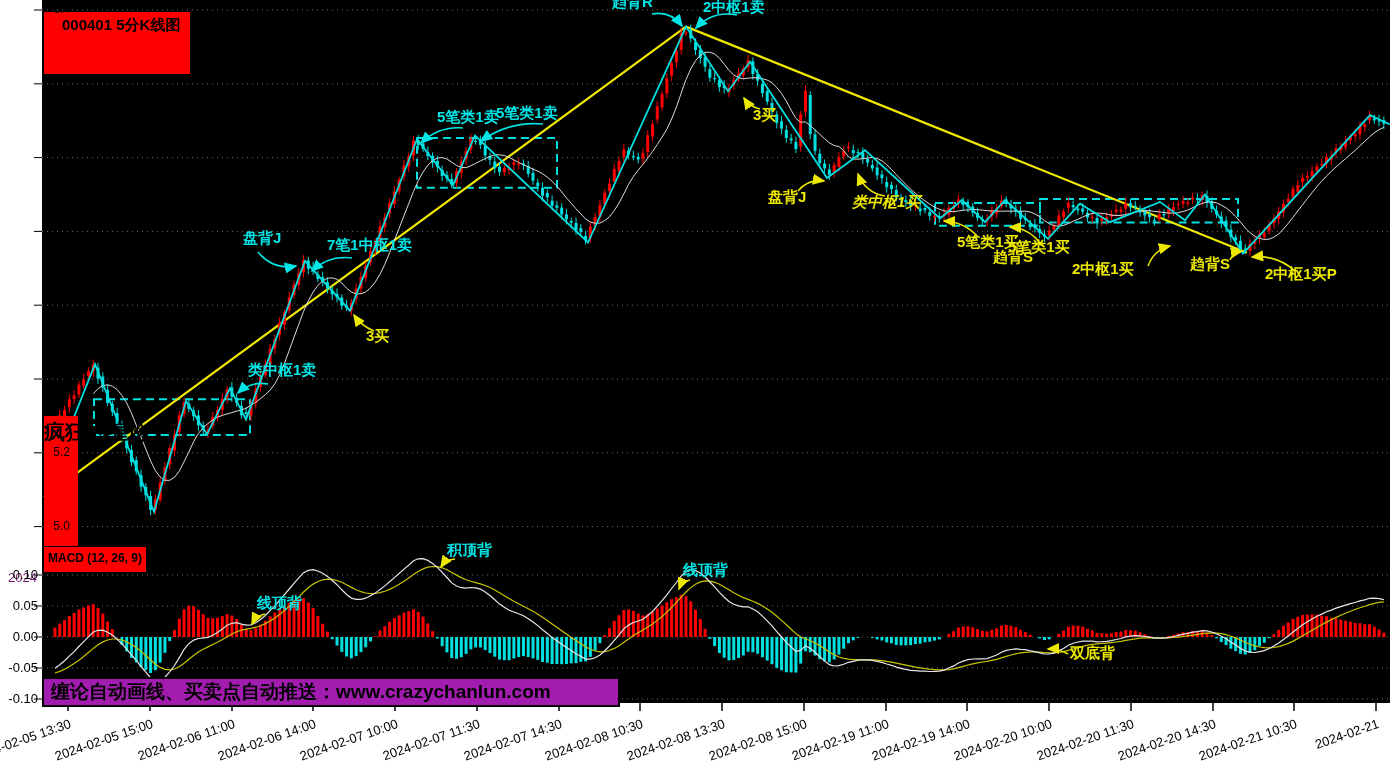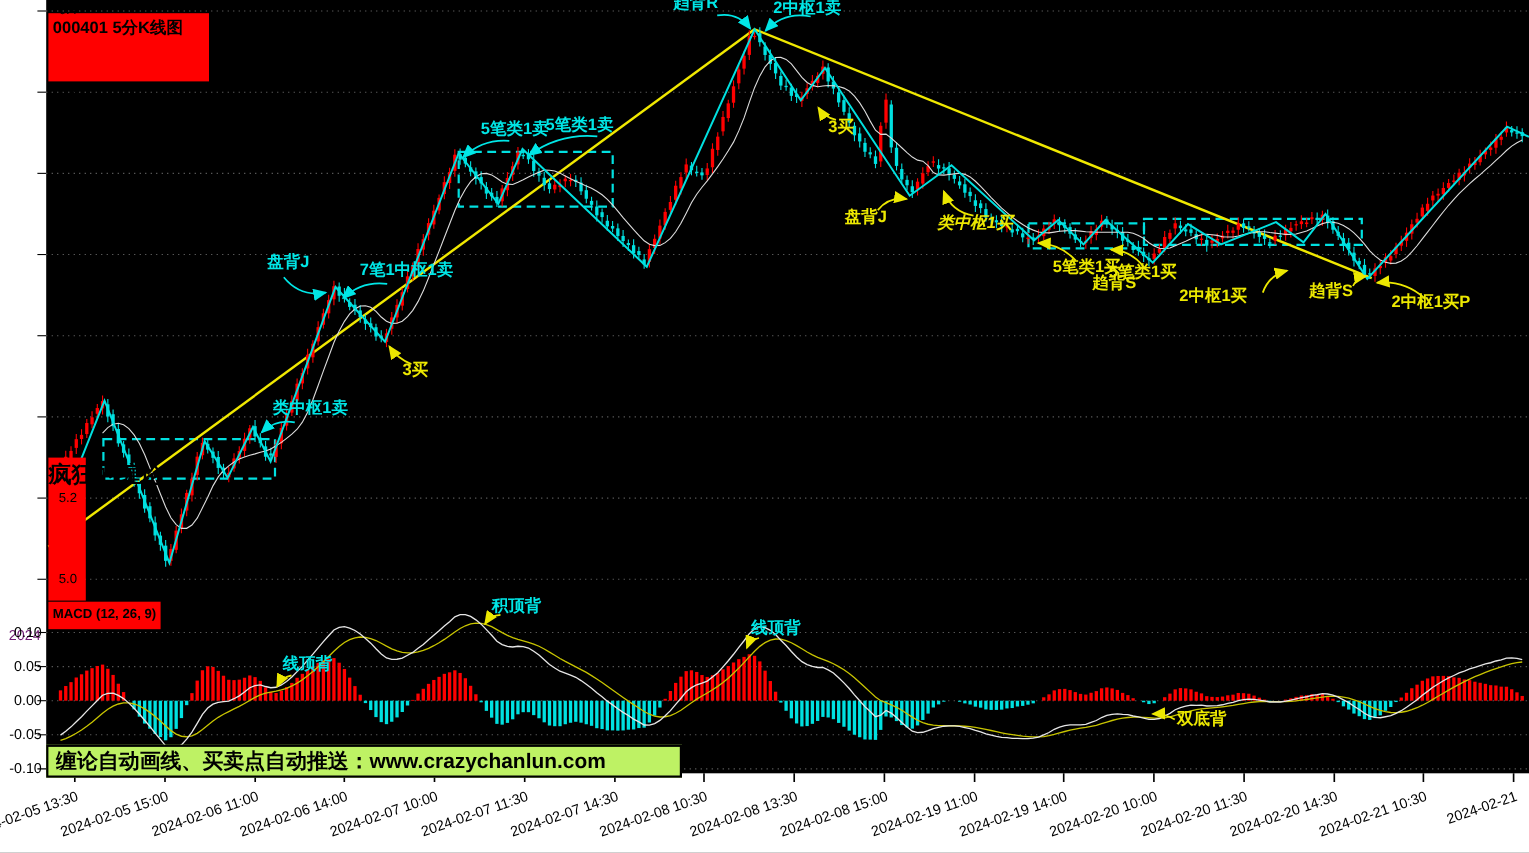--- a/index.html
+++ b/index.html
@@ -6,28 +6,28 @@
   .stage{position:relative;width:1390px;height:775px;background:#ffffff;overflow:hidden;
          font-family:"Liberation Sans","DejaVu Sans",sans-serif;}
   svg{position:absolute;left:0;top:0;}
   .lbl{position:absolute;white-space:nowrap;}
   .ytick{position:absolute;width:38px;text-align:right;font-size:12px;color:#000;padding-left:32px;}
   .mtick{position:absolute;width:38px;text-align:right;font-size:13px;color:#000;}
   .dlbl{position:absolute;width:110px;text-align:right;font-size:13px;color:#000;
         transform:rotate(-19deg);transform-origin:100% 0;}
   .ann{position:absolute;font-size:15px;font-weight:bold;white-space:nowrap;}
   #stock-label{left:44px;top:12px;width:146px;height:62px;background:#ff0000;color:#000;
-        font-size:15px;font-weight:bold;padding:4px 4px;box-sizing:border-box;}
+        font-size:15px;font-weight:bold;padding:4px 18px;box-sizing:border-box;}
   #brand-vertical{left:44px;top:416px;width:34px;height:130px;background:#ff0000;color:#000;
         font-size:21px;font-weight:bold;text-align:center;line-height:25px;word-break:break-all;
         padding-top:3px;box-sizing:border-box;}
   #macd-label{left:44px;top:547px;width:102px;height:25px;background:#ff0000;color:#000;
         font-size:12px;font-weight:bold;padding:4px 3px;box-sizing:border-box;text-align:center;}
   #year-overlay{left:8px;top:570px;font-size:13px;color:#701a75;}
-  #banner{left:42px;top:677px;width:578px;height:30px;background:#bef264;border:2px solid #000;
+  #banner{left:42px;top:677px;width:578px;height:30px;background:#a21caf;border:2px solid #000;
         color:#000;font-size:19px;font-weight:bold;display:flex;align-items:center;
         padding-left:7px;box-sizing:border-box;}
 </style>
 </head>
 <body>
 
 <div class="stage">
   <svg id="chart" width="1390" height="775" viewBox="0 0 1390 775">
     <defs>
       <marker id="mk-c" markerWidth="9" markerHeight="7" refX="7" refY="3.5" orient="auto">

